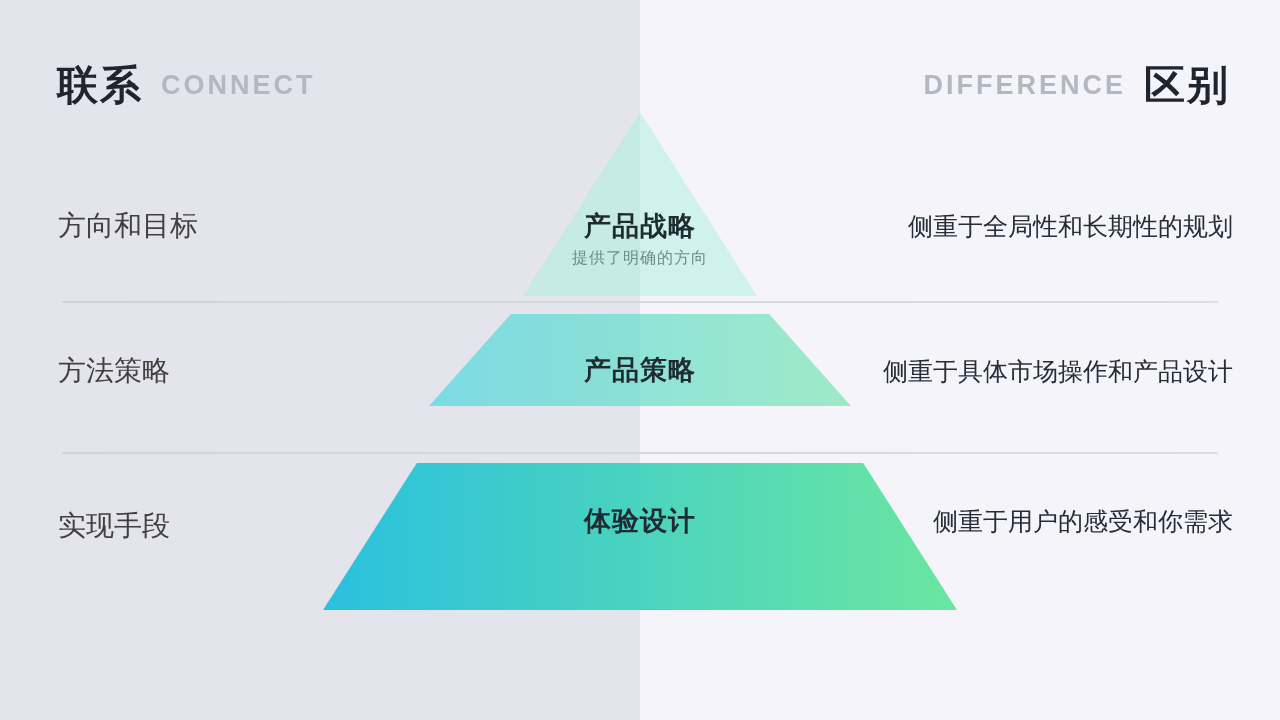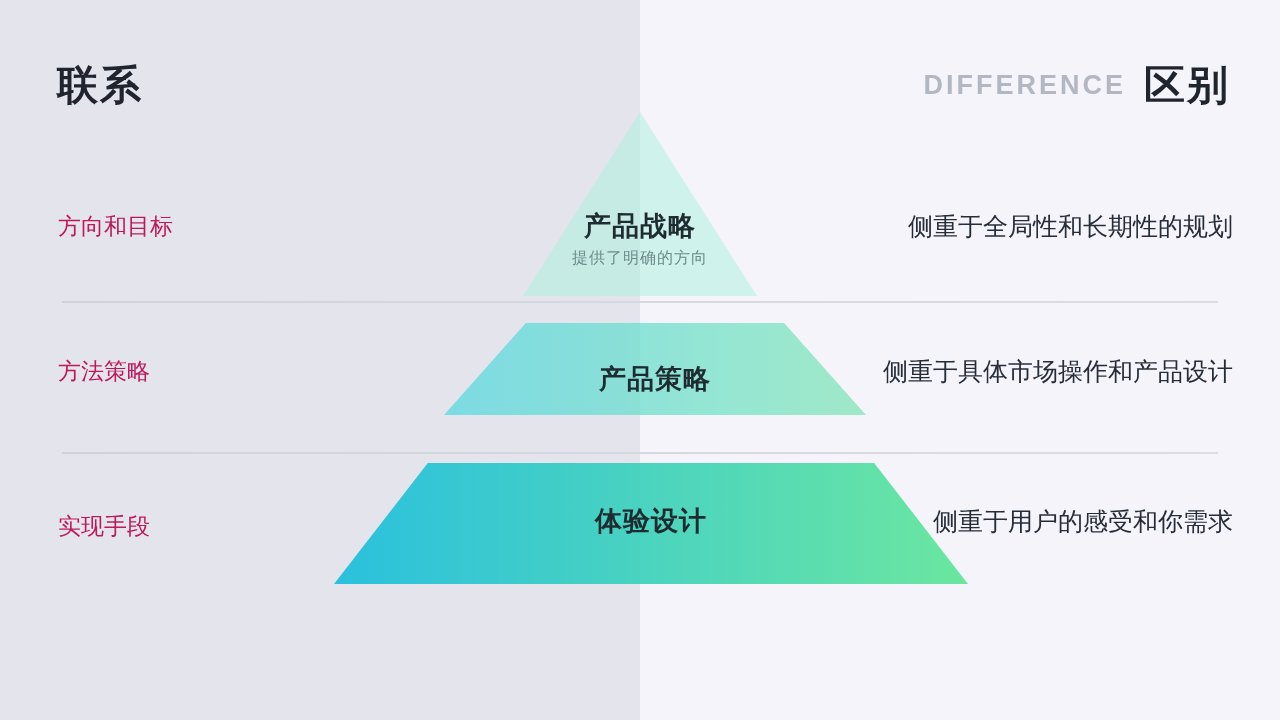--- a/index.html
+++ b/index.html
@@ -19,33 +19,33 @@
   .hdr .en{font-size:27px;font-weight:700;color:#b3b7c1;letter-spacing:3px;}
 
   
   .hline{position:absolute;left:62px;width:1156px;height:2px;
     background:linear-gradient(90deg,#d2d2da,#dcdce5);}
   .hline-1{top:301px;}
   .hline-2{top:452px;}
 
   
   .left-label{position:absolute;left:58px;transform:translateY(-50%);
-    font-size:23px;color:#be185d;white-space:nowrap;}
+    font-size:28px;color:#404040;white-space:nowrap;}
   .right-label{position:absolute;right:47px;transform:translateY(-50%);
     font-size:25px;color:#272d38;white-space:nowrap;}
 
   
   .tier{position:absolute;text-align:center;}
   .tier-1{left:523px;top:112px;width:234px;height:184px;
     background:rgba(161,241,220,0.45);
     clip-path:polygon(50% 0,100% 100%,0 100%);}
-  .tier-2{left:444px;top:314px;width:422px;height:92px;
+  .tier-2{left:429px;top:314px;width:422px;height:92px;
     background:linear-gradient(90deg,rgba(89,216,225,0.75),rgba(131,229,183,0.75));
-    clip-path:polygon(19.4% 0,80.6% 0,100% 100%,0 100%);margin-top:9px;}
-  .tier-3{left:334px;top:463px;width:634px;height:121px;
+    clip-path:polygon(19.4% 0,80.6% 0,100% 100%,0 100%);}
+  .tier-3{left:323px;top:463px;width:634px;height:147px;
     background:linear-gradient(90deg,rgba(28,190,221,0.93),rgba(97,229,153,0.93));
     clip-path:polygon(14.8% 0,85.2% 0,100% 100%,0 100%);}
   .tier-title{position:absolute;left:0;width:100%;
     font-size:27px;font-weight:800;color:#1e2b31;letter-spacing:1px;}
   .tier-sub{position:absolute;left:0;width:100%;
     font-size:16px;color:#5b7a79;letter-spacing:1px;}
   .tier-1 .tier-title{top:96px;}
   .tier-1 .tier-sub{top:136px;color:#6d8b8b;}
   .tier-2 .tier-title{top:38px;}
   .tier-2 .tier-sub{top:81px;}
@@ -55,20 +55,21 @@
 </head>
 <body>
 
 <div class="slide">
 
   <div class="bg-left"></div>
   <div class="bg-right"></div>
 
   <div class="hdr hdr-left">
     <span class="zh">联系</span>
+    <span class="en">CONNECT</span>
   </div>
   <div class="hdr hdr-right">
     <span class="en">DIFFERENCE</span>
     <span class="zh">区别</span>
   </div>
 
   <div class="hline hline-1"></div>
   <div class="hline hline-2"></div>
 
   <div class="left-label" style="top:226px;">方向和目标</div>

